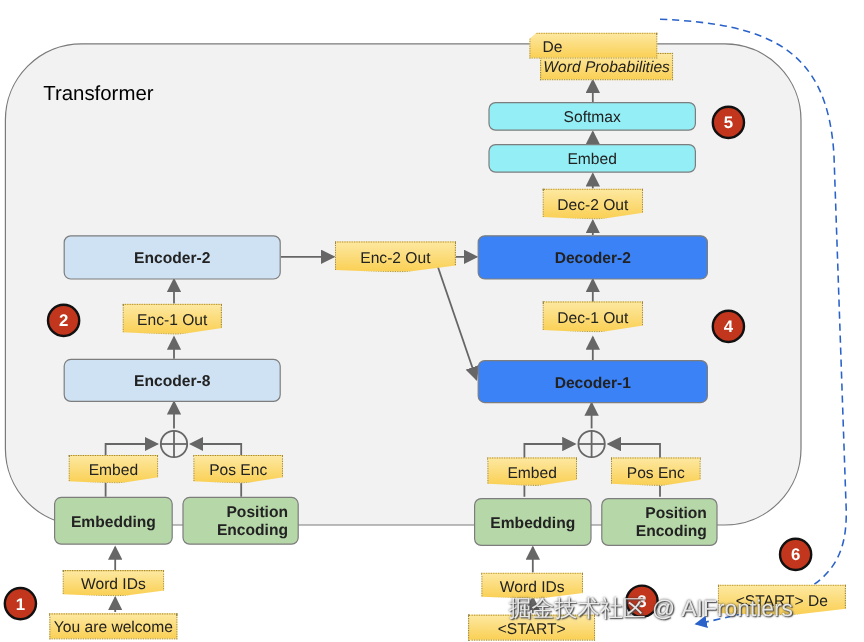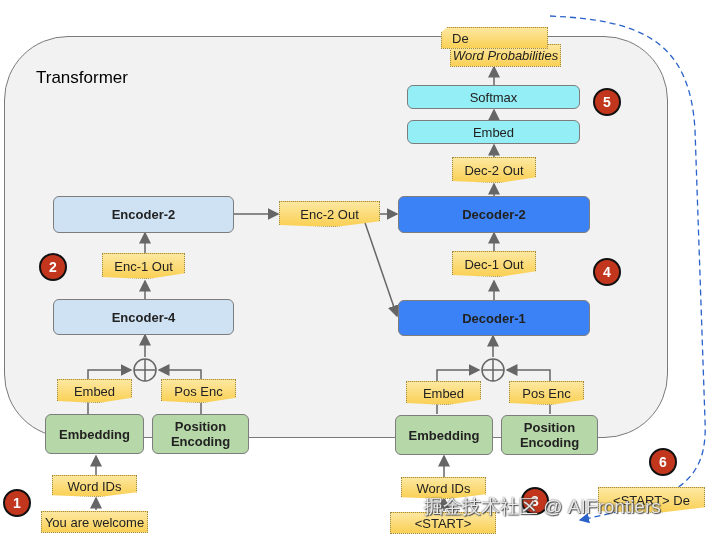--- a/index.html
+++ b/index.html
@@ -2,21 +2,21 @@
 <html><head>
 <meta charset="utf-8">
 <style>
   html,body{margin:0;padding:0;background:#fff;}
   body{width:720px;height:535px;position:relative;overflow:hidden;font-family:"Liberation Sans",sans-serif;}
   #frame{position:absolute;left:4px;top:36px;width:664px;height:402px;background:#f2f2f2;border:1.5px solid #7a7a7a;border-radius:64px;box-sizing:border-box;}
   #title{position:absolute;left:36px;top:68px;font-size:17px;color:#000000;}
   .box{position:absolute;box-sizing:border-box;border:1.5px solid #7d7d7d;border-radius:6px;display:flex;align-items:center;justify-content:center;text-align:center;font-weight:bold;font-size:13px;color:#222;line-height:15px;}
   .enc{background:#cfe2f3;}
   .dec{background:#3b82f6;}
-  .emb{background:#b6d7a8;}
+  .emb{background:#b6d7a8;text-align:right;}
   .cyan{background:#93eef6;font-weight:normal;}
   .tag{position:absolute;box-sizing:border-box;border:1px dotted #9a8a50;background:linear-gradient(#fde8a0,#fad055);font-size:13px;color:#222;display:flex;align-items:center;justify-content:center;white-space:nowrap;clip-path:polygon(0 0,100% 0,100% 78%,55% 100%,0 92%);}
   .tag.it{font-style:italic;clip-path:polygon(0 0,100% 0,100% 100%,0 100%);}
   .badge{position:absolute;width:28px;height:28px;border-radius:50%;background:#c1361d;border:2px solid #111;box-sizing:border-box;color:#fff;font-weight:bold;font-size:14px;display:flex;align-items:center;justify-content:center;}
   svg#wires{position:absolute;left:0;top:0;}
   #watermark{position:absolute;left:424px;top:494px;font-size:19px;color:rgba(255,255,255,0.85);text-shadow:0 0 2px #333,1px 1px 1px #555;white-space:nowrap;}
 </style>
 </head>
 <body>
 
@@ -70,21 +70,21 @@
       <line x1="493" y1="359" x2="493" y2="381"></line>
   </g>
 
   <path d="M550,16 C640,20 690,40 695,130 L705,420 C708,480 680,500 580,520" stroke="#2a62c9" stroke-width="1.3" stroke-dasharray="6,4" fill="none" marker-end="url(#ahb)"></path>
 </svg>
 
 <div class="box enc" style="left:53px;top:196px;width:181px;height:37px;">
     <span>Encoder-2</span>
   </div>
 <div class="box enc" style="left:53px;top:299px;width:181px;height:36px;">
-    <span>Encoder-4</span>
+    <span>Encoder-8</span>
   </div>
 <div class="tag" style="left:102px;top:253px;width:83px;height:26px;">Enc-1 Out</div>
 <div class="tag" style="left:279px;top:201px;width:101px;height:26px;">Enc-2 Out</div>
 <div class="tag" style="left:57px;top:379px;width:75px;height:24px;">Embed</div>
 <div class="tag" style="left:161px;top:379px;width:75px;height:24px;">Pos Enc</div>
 <div class="box emb" style="left:45px;top:414px;width:99px;height:40px;">
     <span>Embedding</span>
   </div>
 <div class="box emb" style="left:152px;top:414px;width:97px;height:40px;padding:0 8px;">
     <span>Position Encoding</span>

